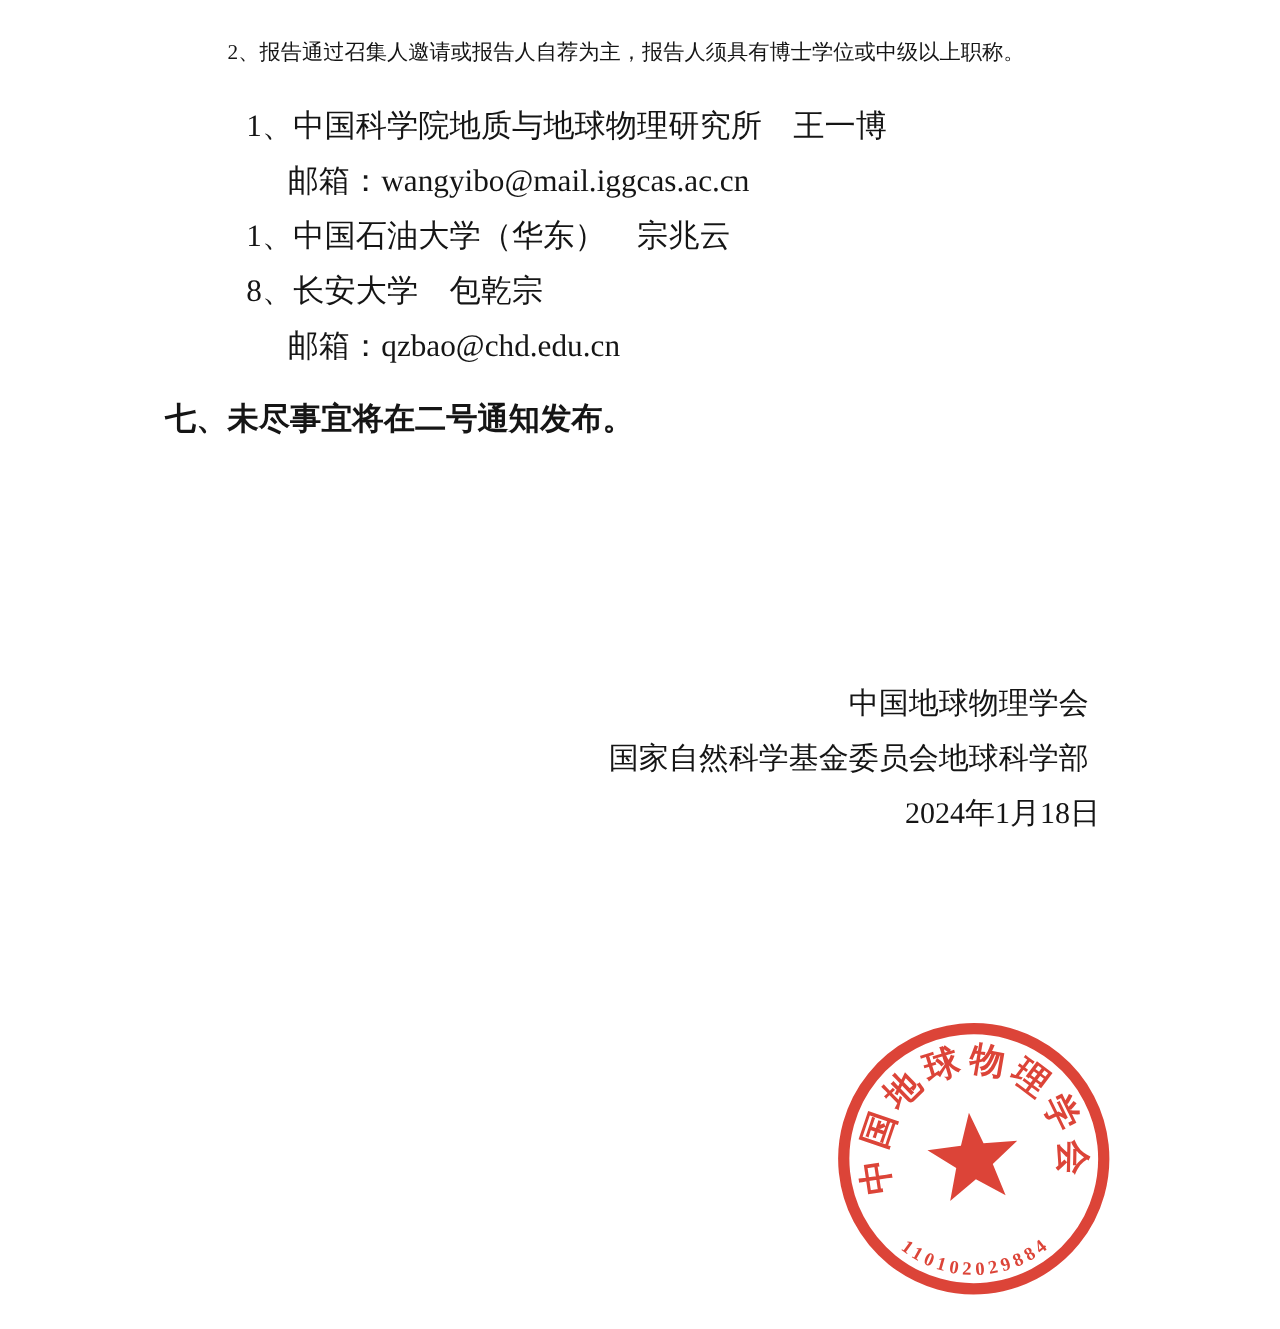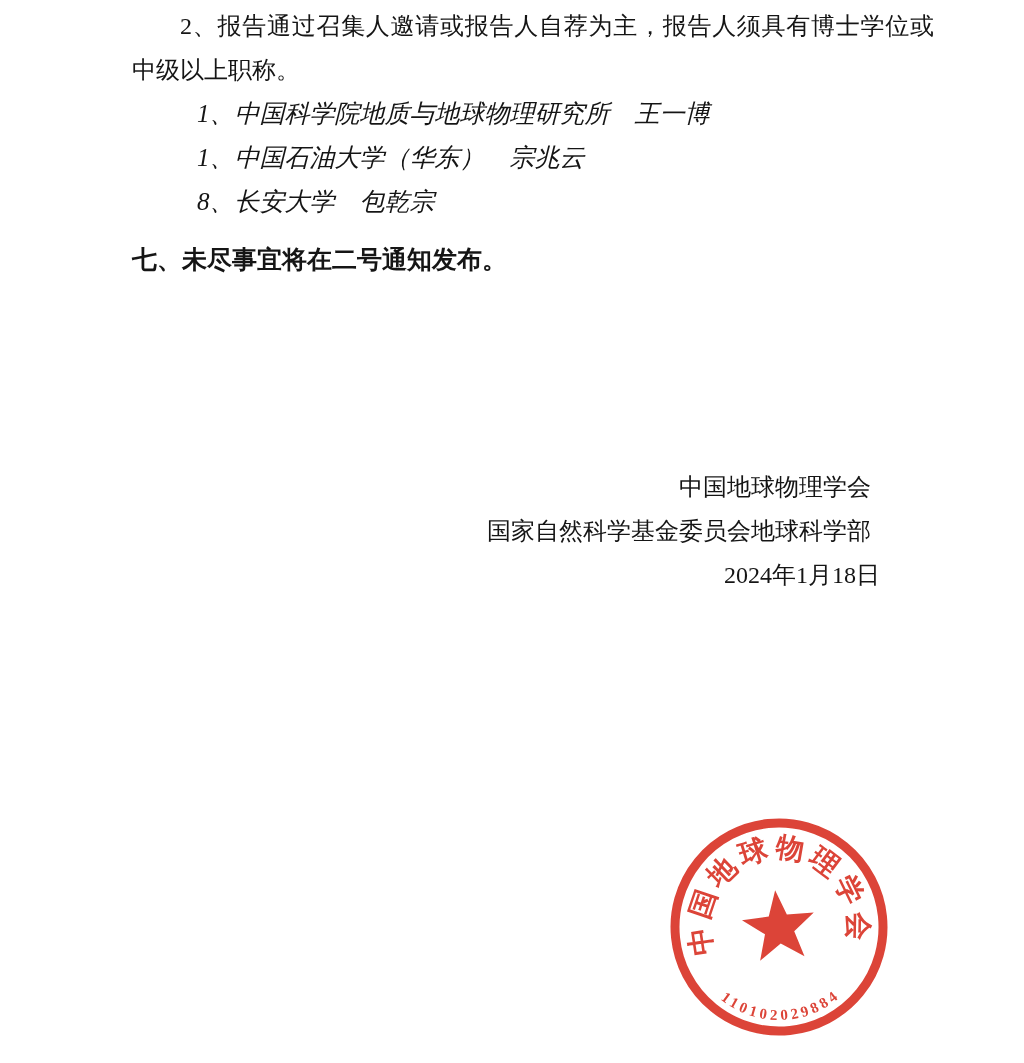--- a/index.html
+++ b/index.html
@@ -12,40 +12,39 @@
     font-family:"Liberation Serif","DejaVu Serif",serif;
     color:#151515;
   }
   .content {
     position:absolute;
     left:132px;
     top:4px;
     width:802px;
   }
   .body-para {
-    margin:0;
-    font-size:24px;
+    margin:16px;
+    font-size:17px;
     line-height:44px;
     text-align:justify;
     text-indent:2em;
     word-break:break-all;
   }
   .gap4  { margin-top:4px; }
   .sec-heading {
     margin:10px 0 0 0;
     font-size:25px;
     font-weight:bold;
     line-height:44px;
   }
   .sec-heading.seven { margin-top:14px; }
   .contact-line {
     font-size:25px;
     line-height:44px;
     padding-left:65px;
-    font-style:italic;
   }
   .email-line {
     font-size:25px;
     line-height:44px;
     padding-left:98px;
   }
   .signature-block {
     margin-top:183px;
     text-align:right;
     padding-right:63px;
@@ -75,24 +74,26 @@
 
 <div class="page">
   <div class="content">
 
     <p class="body-para">2、报告通过召集人邀请或报告人自荐为主，报告人须具有博士学位或中级以上职称。</p>
 
 
 
 
     <div class="contact-line">1、中国科学院地质与地球物理研究所　王一博</div>
+    <div class="email-line">邮箱：wangyibo@mail.iggcas.ac.cn</div>
 
     <div class="contact-line">1、中国石油大学（华东）　宗兆云</div>
 
     <div class="contact-line">8、长安大学　包乾宗</div>
+    <div class="email-line">邮箱：qzbao@chd.edu.cn</div>
 
     <div class="sec-heading seven">七、未尽事宜将在二号通知发布。</div>
 
     <div class="signature-block">
       <div class="sig-org1">中国地球物理学会</div>
       <div class="sig-org2">国家自然科学基金委员会地球科学部</div>
       <div class="sig-date">2024年1月18日</div>
     </div>
   </div>
 

